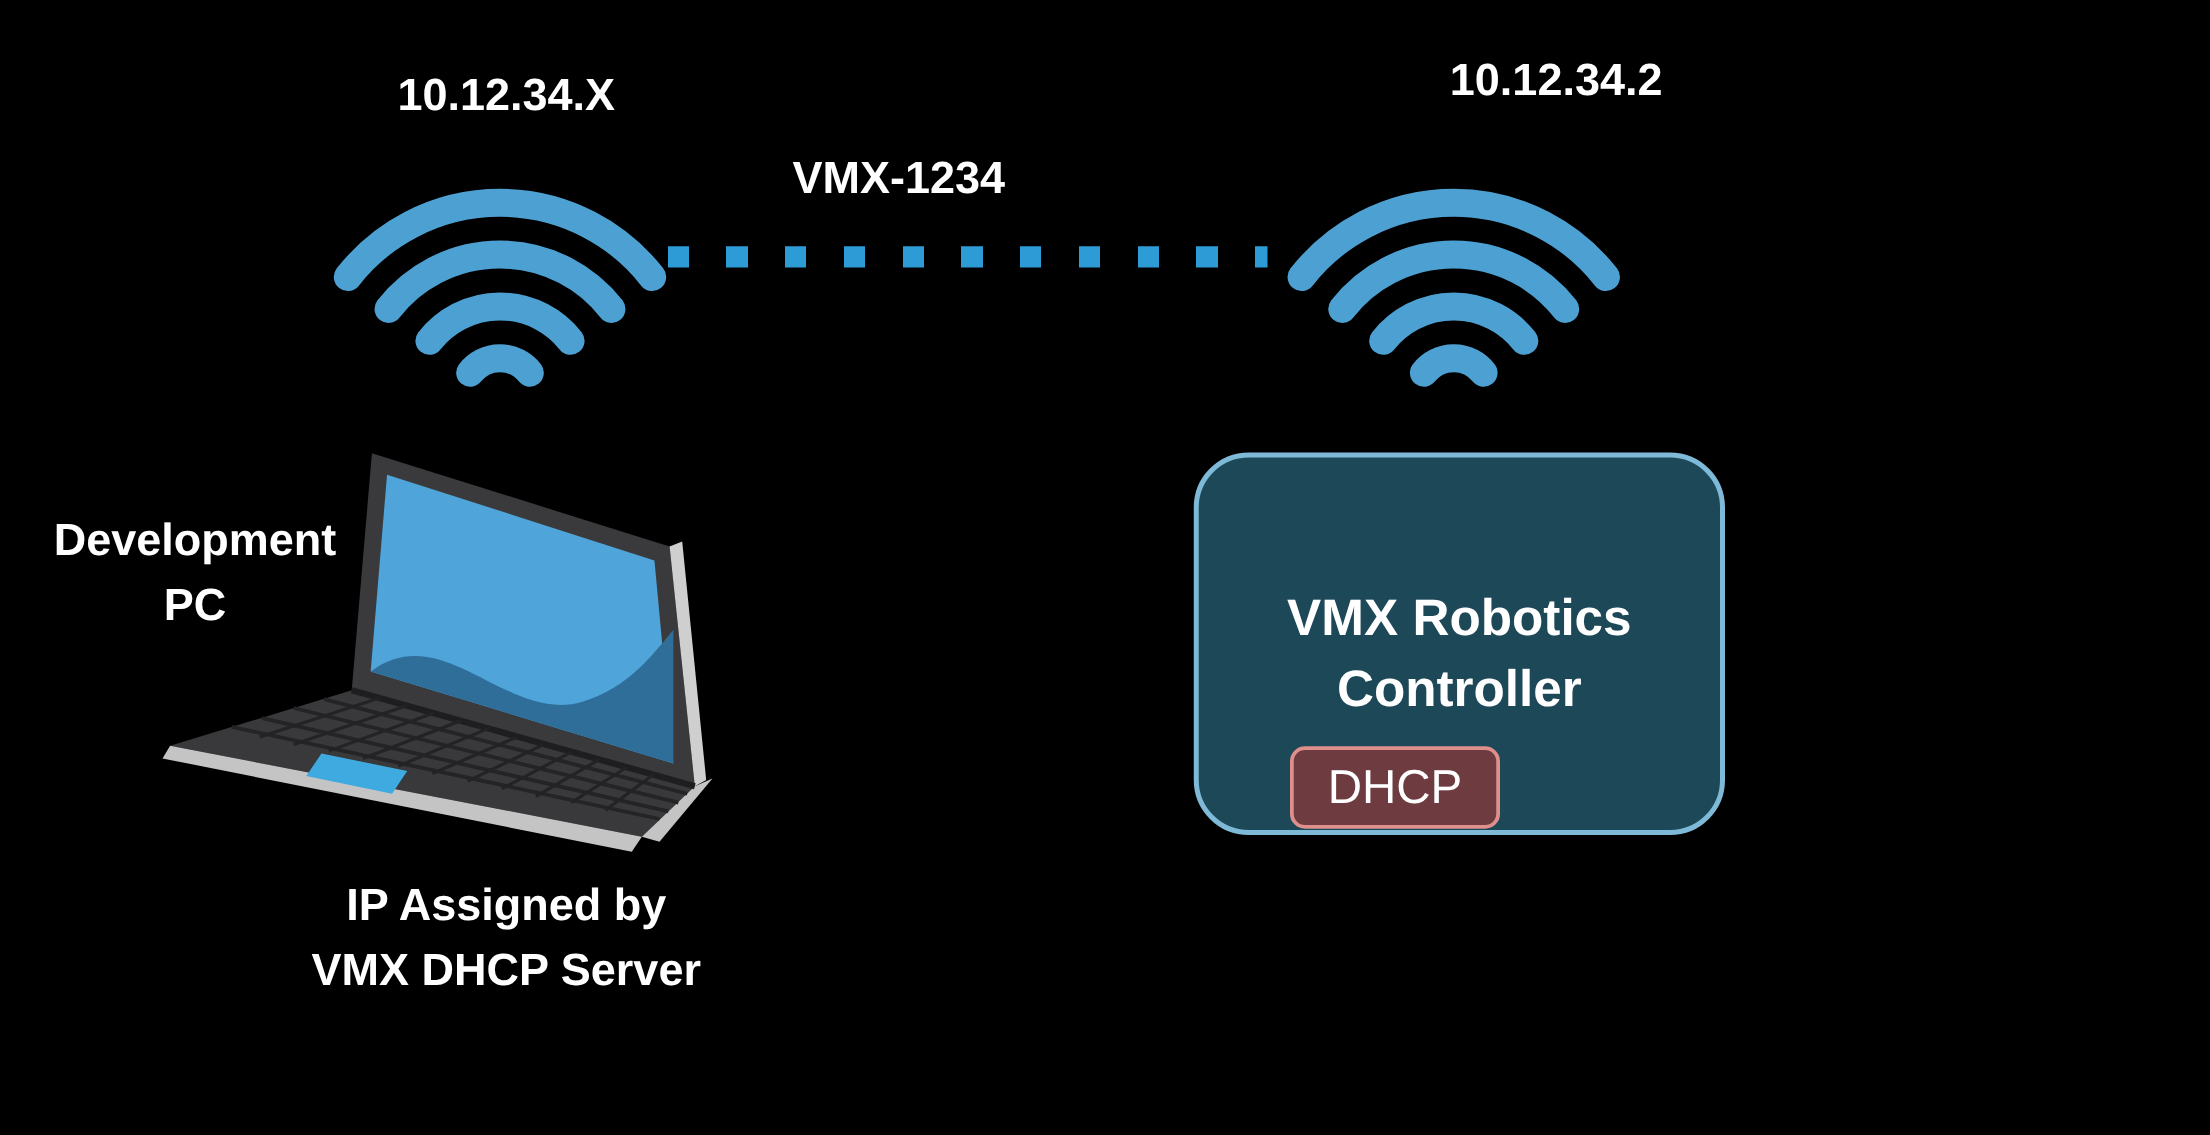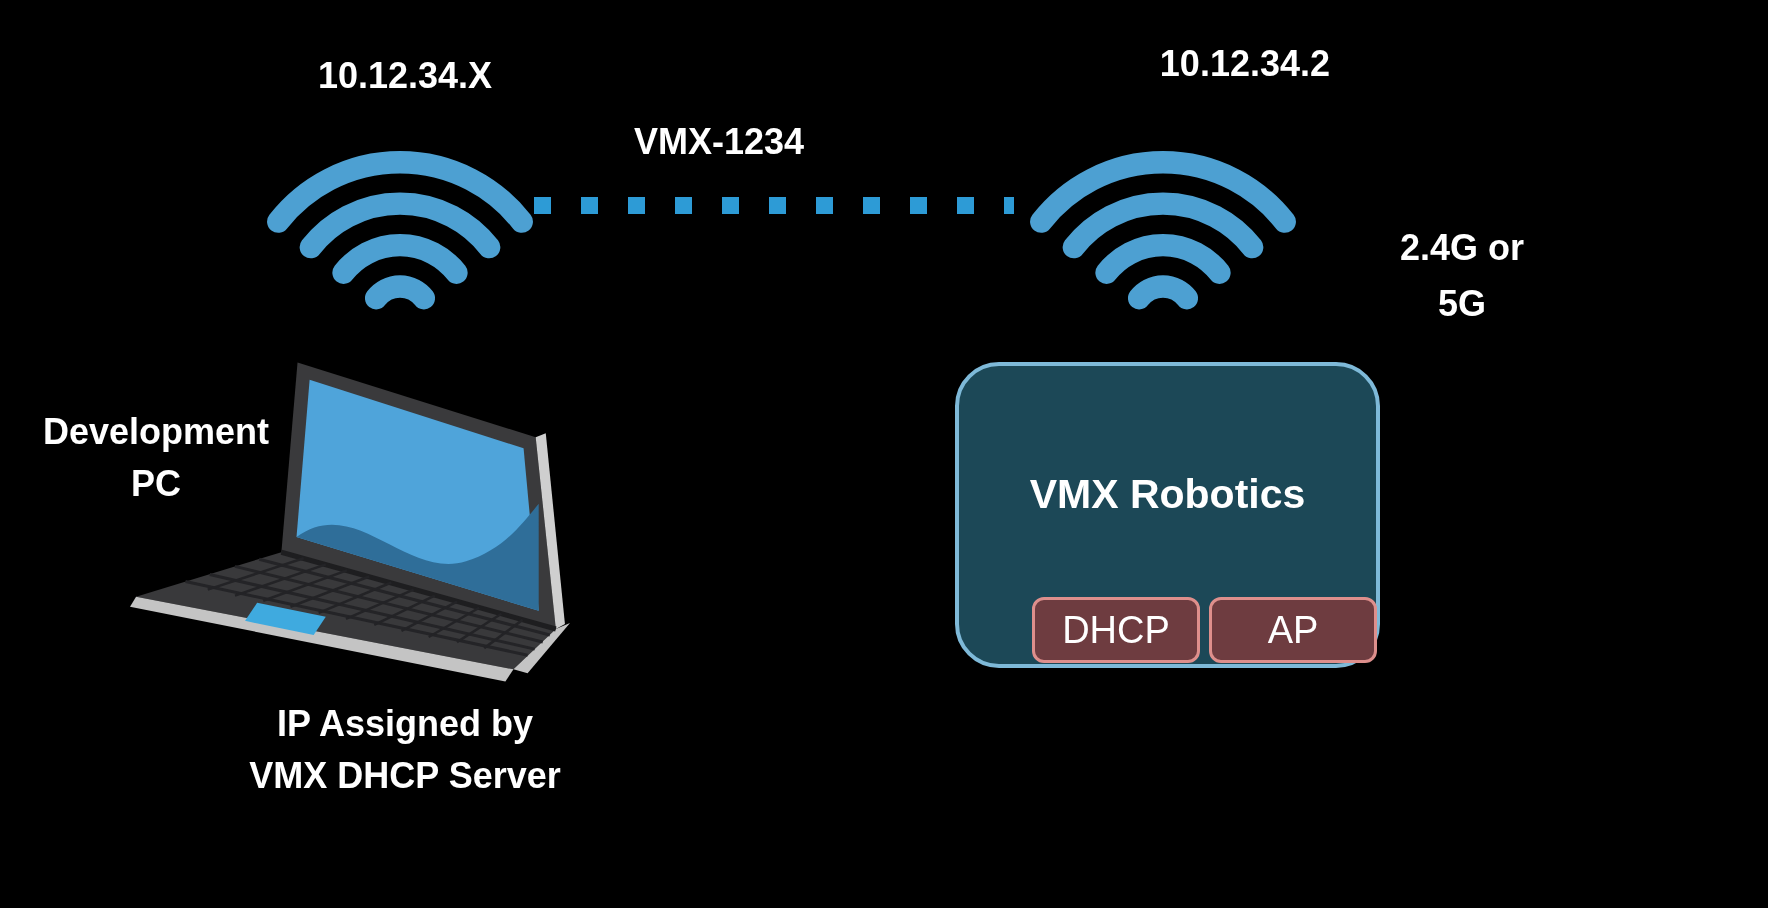--- a/index.html
+++ b/index.html
@@ -71,24 +71,20 @@
 
   <svg class="wifi wifi-right" viewBox="0 0 240 175">
     <g fill="none" stroke-width="20" stroke-linecap="round" style="stroke:var(--wifi-blue,#4DA0D2)">
       <path d="M11.3,80 A138,138 0 0 1 228.7,80"></path>
       <path d="M40.4,102.8 A101,101 0 0 1 199.6,102.8"></path>
       <path d="M69.6,125.6 A64,64 0 0 1 170.4,125.6"></path>
       <path d="M98.7,148.4 A27,27 0 0 1 141.3,148.4"></path>
     </g>
   </svg>
 
-  <div class="lbl band">
-    <div>2.4G or</div>
-    <div>5G</div>
-  </div>
 
   <div class="lbl devpc">
     <div>Development</div>
     <div>PC</div>
   </div>
 
   <svg class="laptop" viewBox="0 0 440 340">
 
     <polygon points="168,10 404,84 424,274 152,198" fill="#3a3a3c"></polygon>
 
@@ -131,18 +127,18 @@
   </svg>
 
   <div class="lbl ipassign">
     <div>IP Assigned by</div>
     <div>VMX DHCP Server</div>
   </div>
 
   <div class="controller">
     <div class="ctitle">
       <div>VMX Robotics</div>
+      <div>Controller</div>
     </div>
     <div class="badge badge-dhcp">DHCP</div>
-    <div class="badge badge-ap">AP</div>
   </div>
 
 </div>
 
 </body></html>

